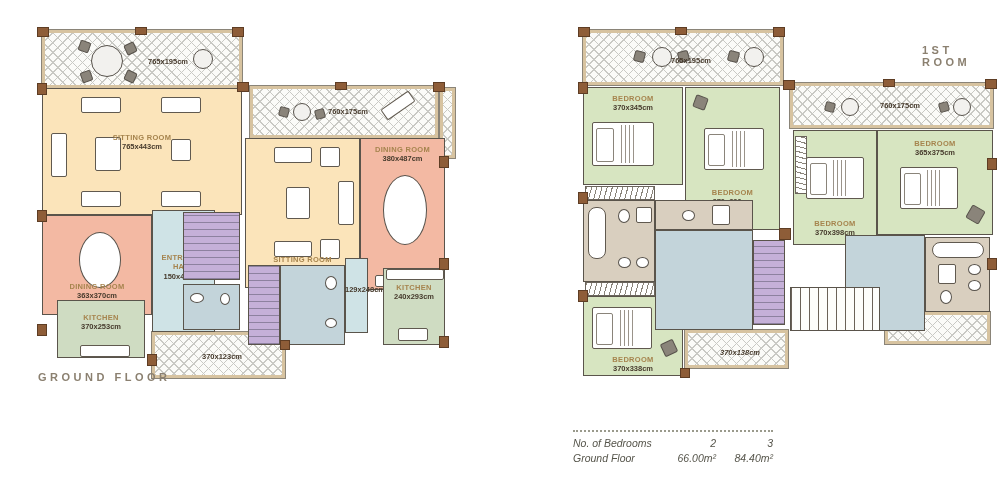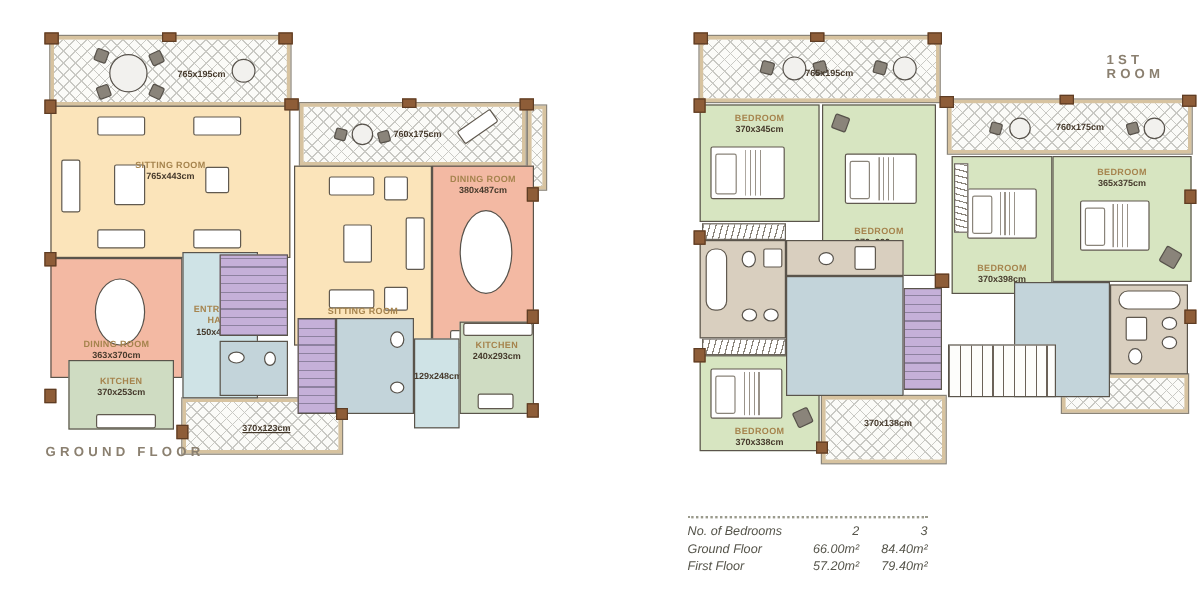--- a/index.html
+++ b/index.html
@@ -60,21 +60,21 @@
     </div>
     <div class="veranda" style="left:215px;top:58px;width:188px;height:52px;">
       <div class="rtab" style="left:40px;top:14px;width:18px;height:18px;"></div>
       <div class="chair" style="left:26px;top:18px;width:10px;height:10px;transform:rotate(15deg);"></div>
       <div class="chair" style="left:62px;top:20px;width:10px;height:10px;transform:rotate(-15deg);"></div>
       <div class="sofa" style="left:128px;top:10px;width:34px;height:13px;transform:rotate(-35deg);"></div>
       <div class="vlabel" style="left:60px;top:18px;width:70px;">760x175cm</div>
     </div>
     <div class="veranda" style="left:405px;top:60px;width:15px;height:70px;"></div>
     <div class="veranda" style="left:117px;top:304px;width:133px;height:46px;">
-      <div class="vlabel" style="left:32px;top:17px;width:70px;text-decoration:underline;">370x123cm</div>
+      <div class="vlabel" style="left:32px;top:17px;width:70px;">370x123cm</div>
     </div>
 
     <div class="room peach" style="left:7px;top:60px;width:200px;height:127px;">
       <div class="sofa" style="left:38px;top:8px;width:40px;height:16px;"></div>
       <div class="sofa" style="left:118px;top:8px;width:40px;height:16px;"></div>
       <div class="sofa" style="left:8px;top:44px;width:16px;height:44px;"></div>
       <div class="sofa" style="left:52px;top:48px;width:26px;height:34px;"></div>
       <div class="sofa" style="left:128px;top:50px;width:20px;height:22px;"></div>
       <div class="sofa" style="left:38px;top:102px;width:40px;height:16px;"></div>
       <div class="sofa" style="left:118px;top:102px;width:40px;height:16px;"></div>
@@ -127,21 +127,21 @@
       <div class="rlabel" style="top:6px;">
         <div class="rname">DINING ROOM</div>
         <div class="rdims">380x487cm</div>
       </div>
     </div>
     <div class="room purple steps-h" style="left:213px;top:237px;width:32px;height:80px;"></div>
     <div class="room bluegray" style="left:245px;top:237px;width:65px;height:80px;">
       <div class="oval" style="left:44px;top:10px;width:12px;height:14px;"></div>
       <div class="oval" style="left:44px;top:52px;width:12px;height:10px;"></div>
     </div>
-    <div class="room blue" style="left:310px;top:254px;width:38px;height:75px;">
+    <div class="room blue" style="left:310px;top:230px;width:23px;height:75px;">
       <div class="rdims" style="position:absolute;left:-14px;top:26px;width:66px;text-align:center;">129x248cm</div>
     </div>
     <div class="room sage" style="left:348px;top:240px;width:62px;height:77px;">
       <div class="ctr" style="left:2px;top:0px;width:58px;height:11px;"></div>
       <div class="ctr" style="left:14px;bottom:3px;width:30px;height:13px;"></div>
       <div class="rlabel" style="top:14px;">
         <div class="rname">KITCHEN</div>
         <div class="rdims">240x293cm</div>
       </div>
     </div>
@@ -174,21 +174,21 @@
       <div class="chair" style="left:142px;top:18px;width:11px;height:11px;transform:rotate(15deg);"></div>
       <div class="vlabel" style="left:70px;top:23px;width:70px;">765x195cm</div>
     </div>
     <div class="veranda" style="left:215px;top:55px;width:203px;height:45px;">
       <div class="rtab" style="left:48px;top:12px;width:18px;height:18px;"></div>
       <div class="chair" style="left:32px;top:16px;width:10px;height:10px;transform:rotate(15deg);"></div>
       <div class="rtab" style="left:160px;top:12px;width:18px;height:18px;"></div>
       <div class="chair" style="left:146px;top:16px;width:10px;height:10px;transform:rotate(-15deg);"></div>
       <div class="vlabel" style="left:72px;top:15px;width:70px;">760x175cm</div>
     </div>
-    <div class="veranda" style="left:110px;top:302px;width:103px;height:56px;">
+    <div class="veranda" style="left:110px;top:302px;width:103px;height:38px;font-style:italic;">
       <div class="vlabel" style="left:17px;top:15px;width:70px;">370x138cm</div>
     </div>
     <div class="veranda" style="left:310px;top:284px;width:105px;height:32px;"></div>
 
     <div class="room green" style="left:8px;top:59px;width:100px;height:98px;">
       <div class="bed" style="left:8px;top:34px;width:62px;height:44px;"></div>
       <div class="rlabel" style="top:6px;">
         <div class="rname">BEDROOM</div>
         <div class="rdims">370x345cm</div>
       </div>
@@ -273,20 +273,15 @@
     <div class="trow">
       <span class="tlabel">No. of Bedrooms</span>
       <span class="tv">2</span>
       <span class="tv">3</span>
     </div>
     <div class="trow">
       <span class="tlabel">Ground Floor</span>
       <span class="tv">66.00m²</span>
       <span class="tv">84.40m²</span>
     </div>
-    <div class="trow">
-      <span class="tlabel">First Floor</span>
-      <span class="tv">57.20m²</span>
-      <span class="tv">79.40m²</span>
-    </div>
   </div>
 
 </div>
 
 </body></html>

